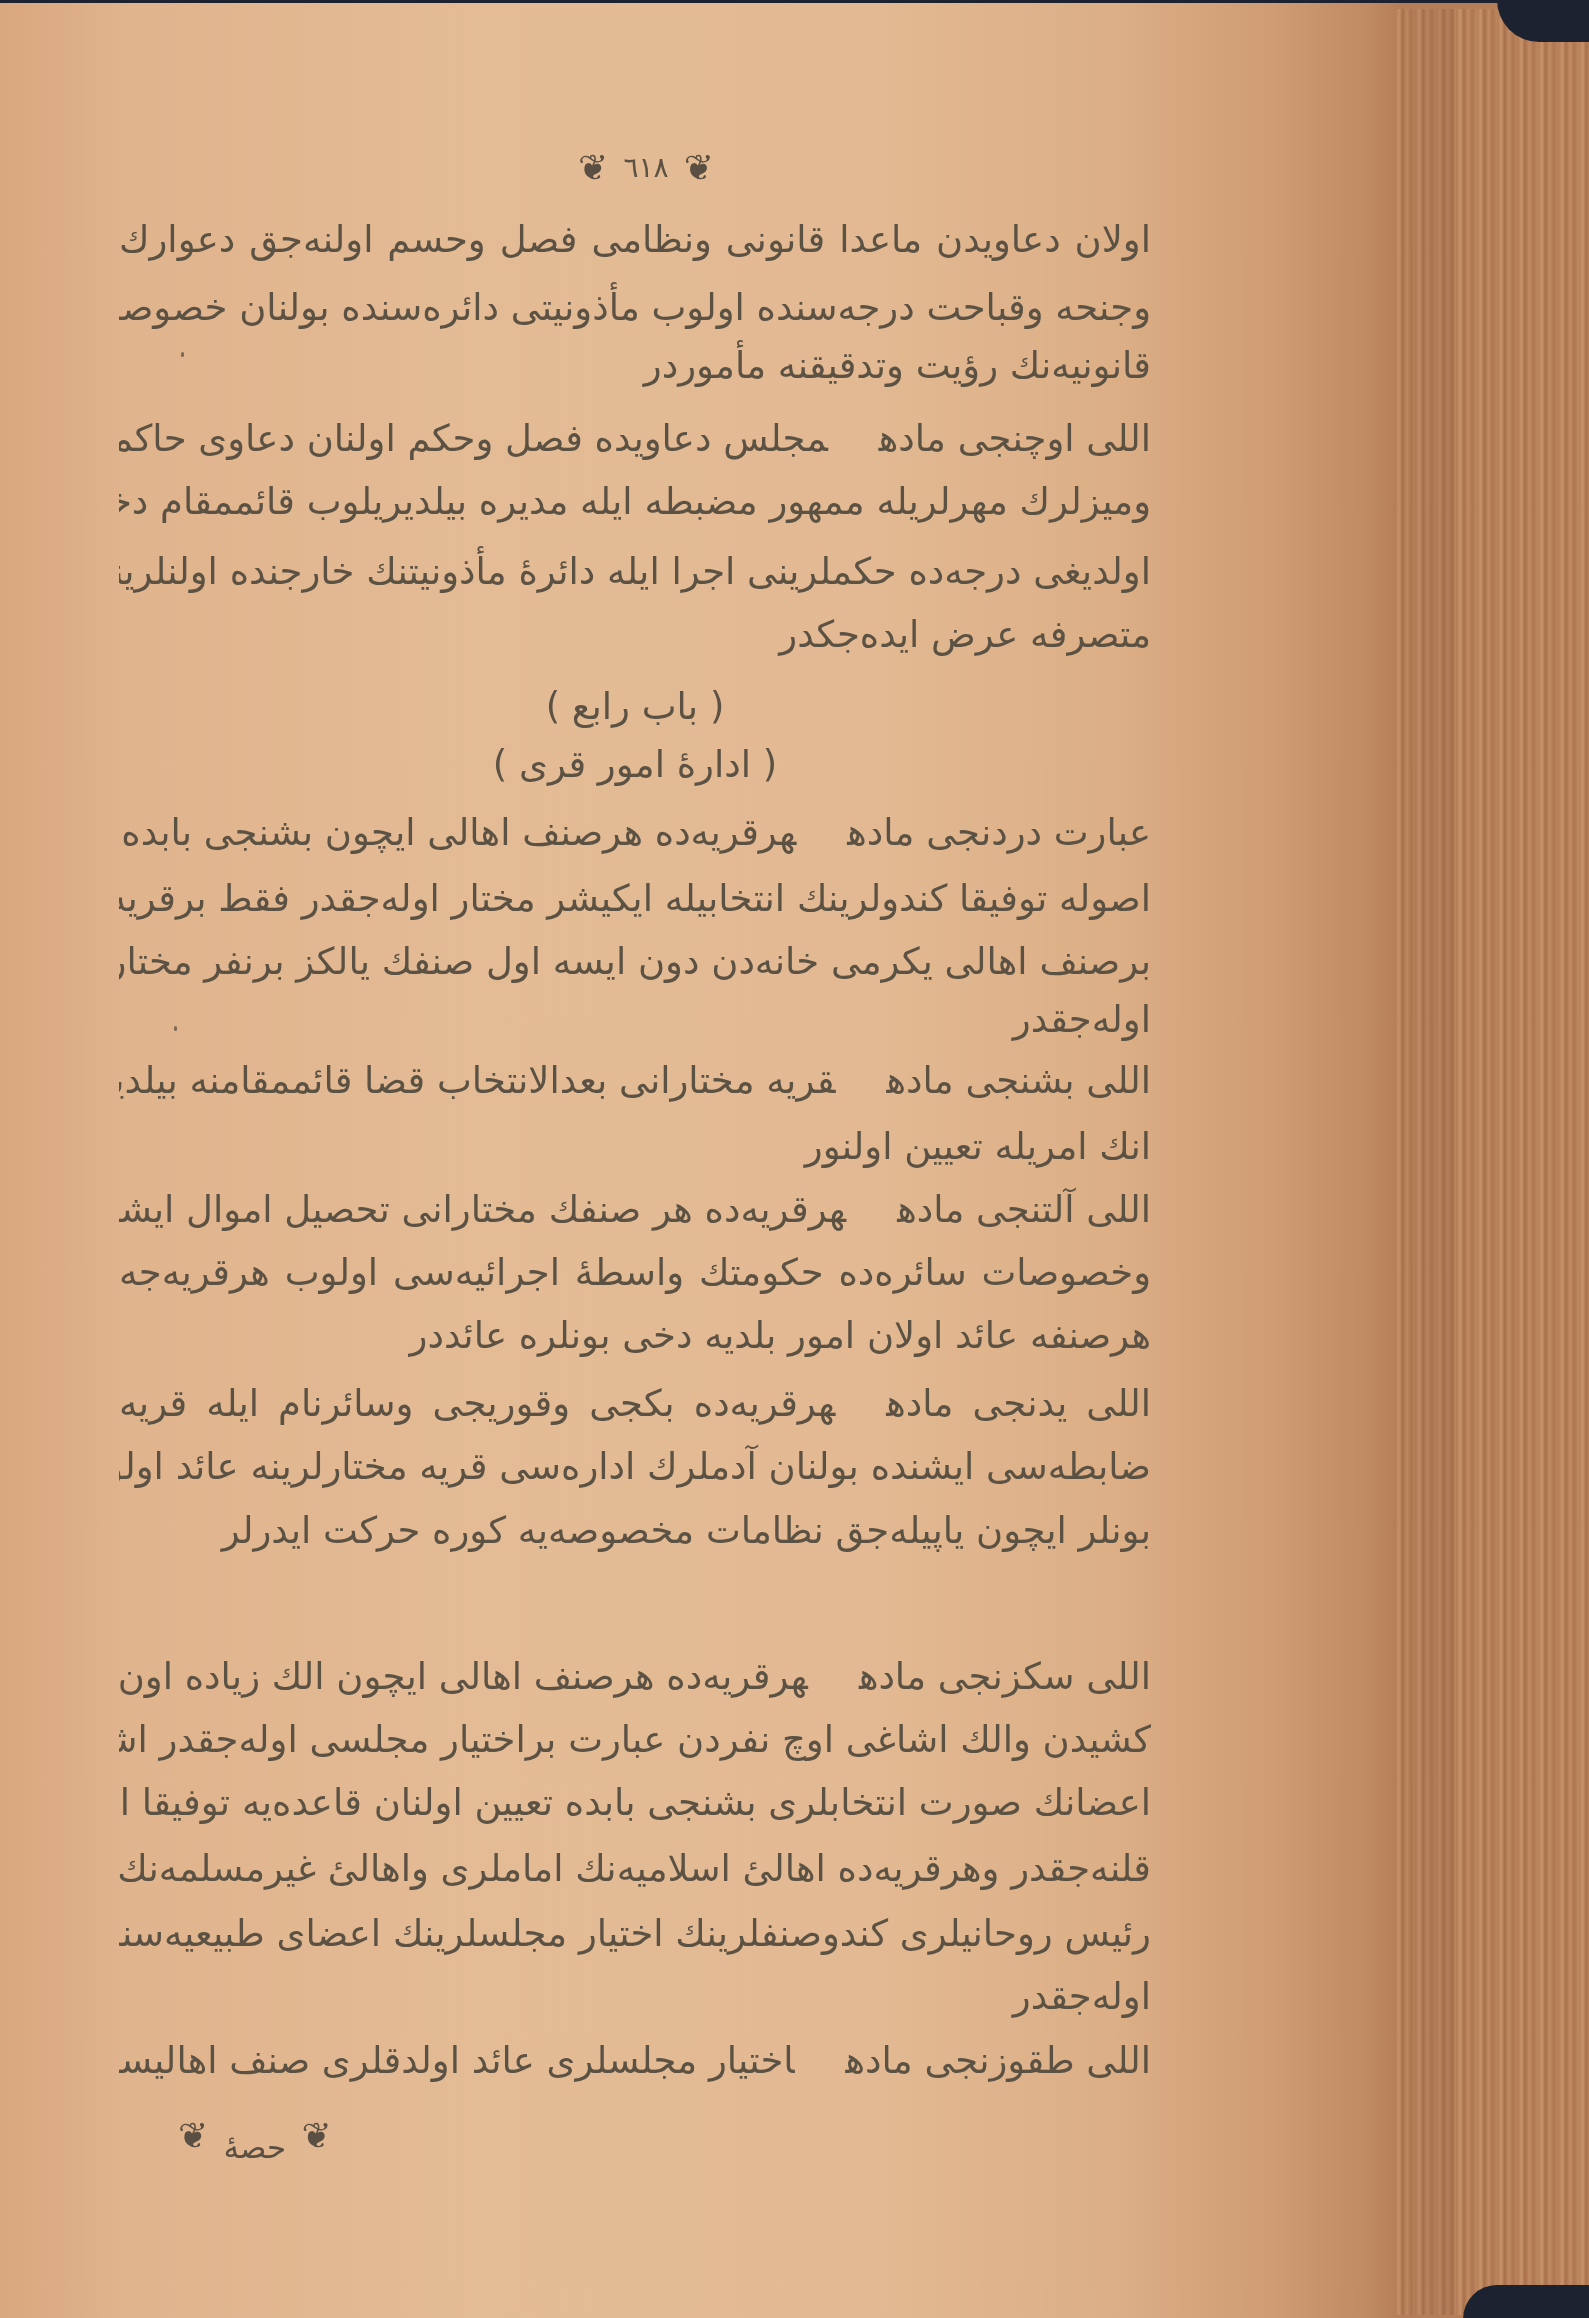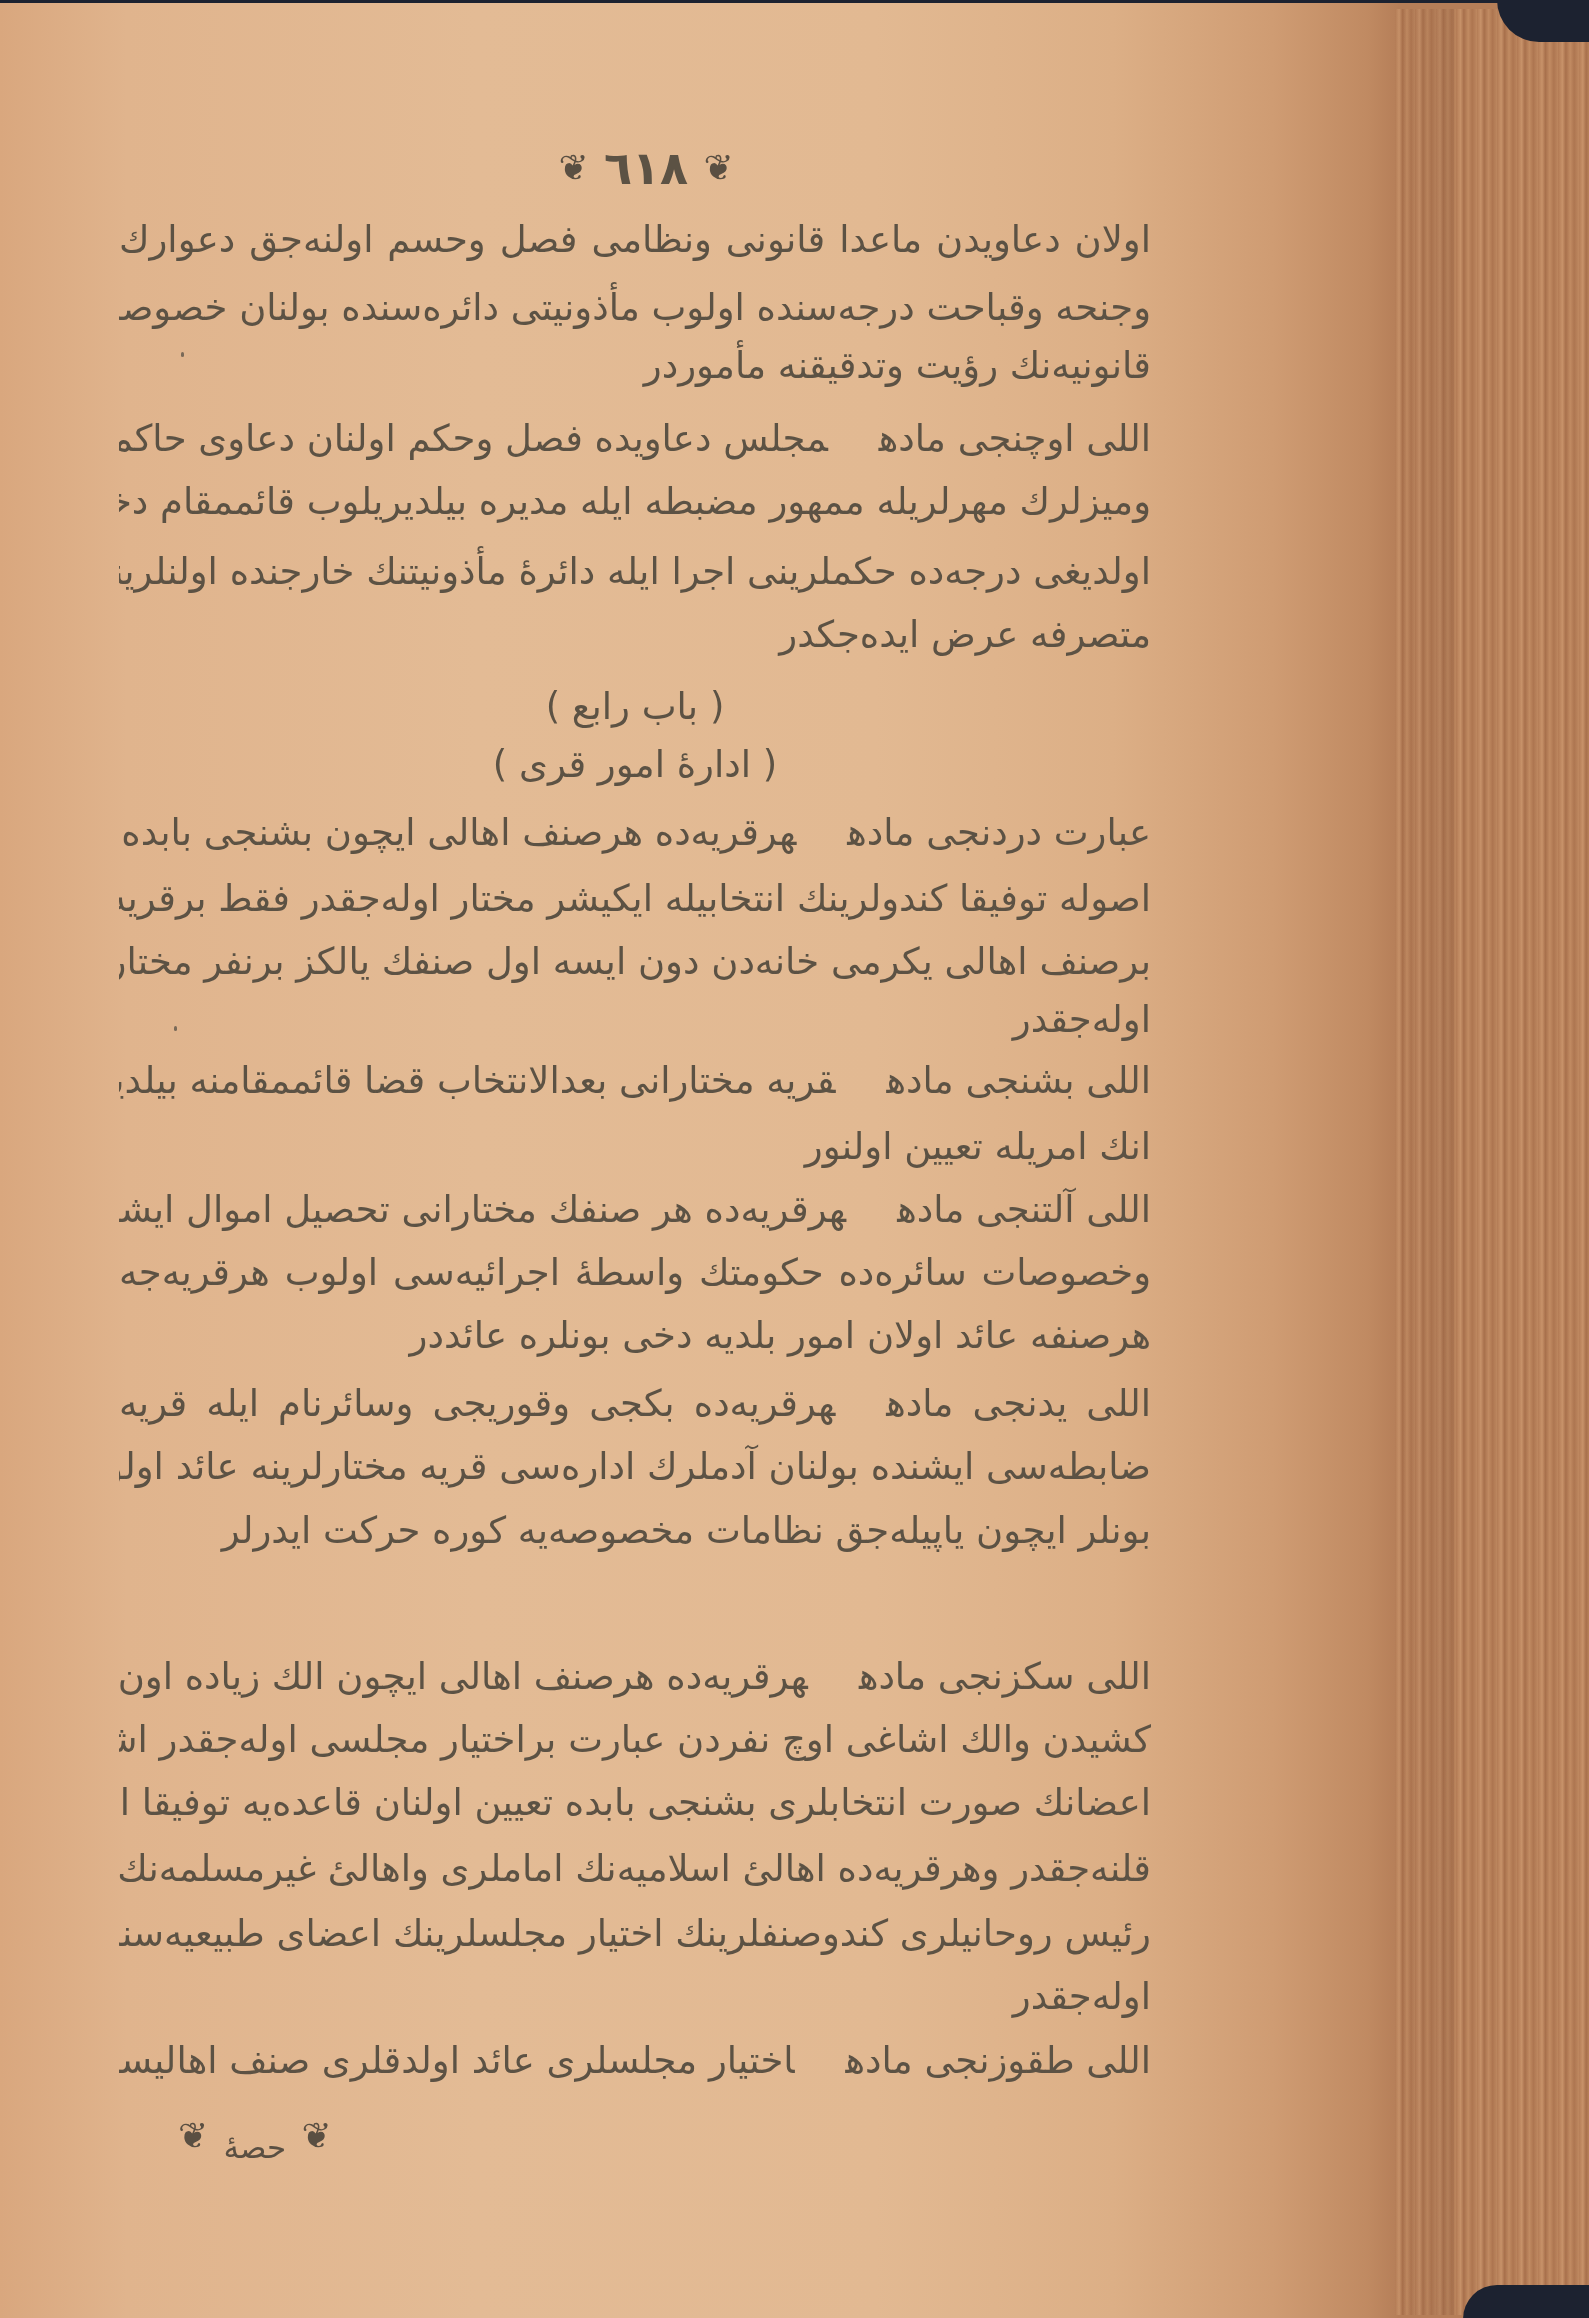--- a/index.html
+++ b/index.html
@@ -83,22 +83,22 @@
     justify-content: center;
     gap: 15.3px;
     color: #5c5244;
   }
   .ornament {
     font-size: 36px;
     line-height: 1;
     color: #5a4f42;
   }
   .page-number {
-    font-size: 46px;
-    font-weight: bold;
+    font-size: 28px;
+    font-weight: normal;
     direction: rtl;
     letter-spacing: 1.7px;
   }
   .line {
     position: absolute;
     right: 0;
     width: 1032px;
     height: 56px;
     font-size: 37px;
     line-height: 56px;

